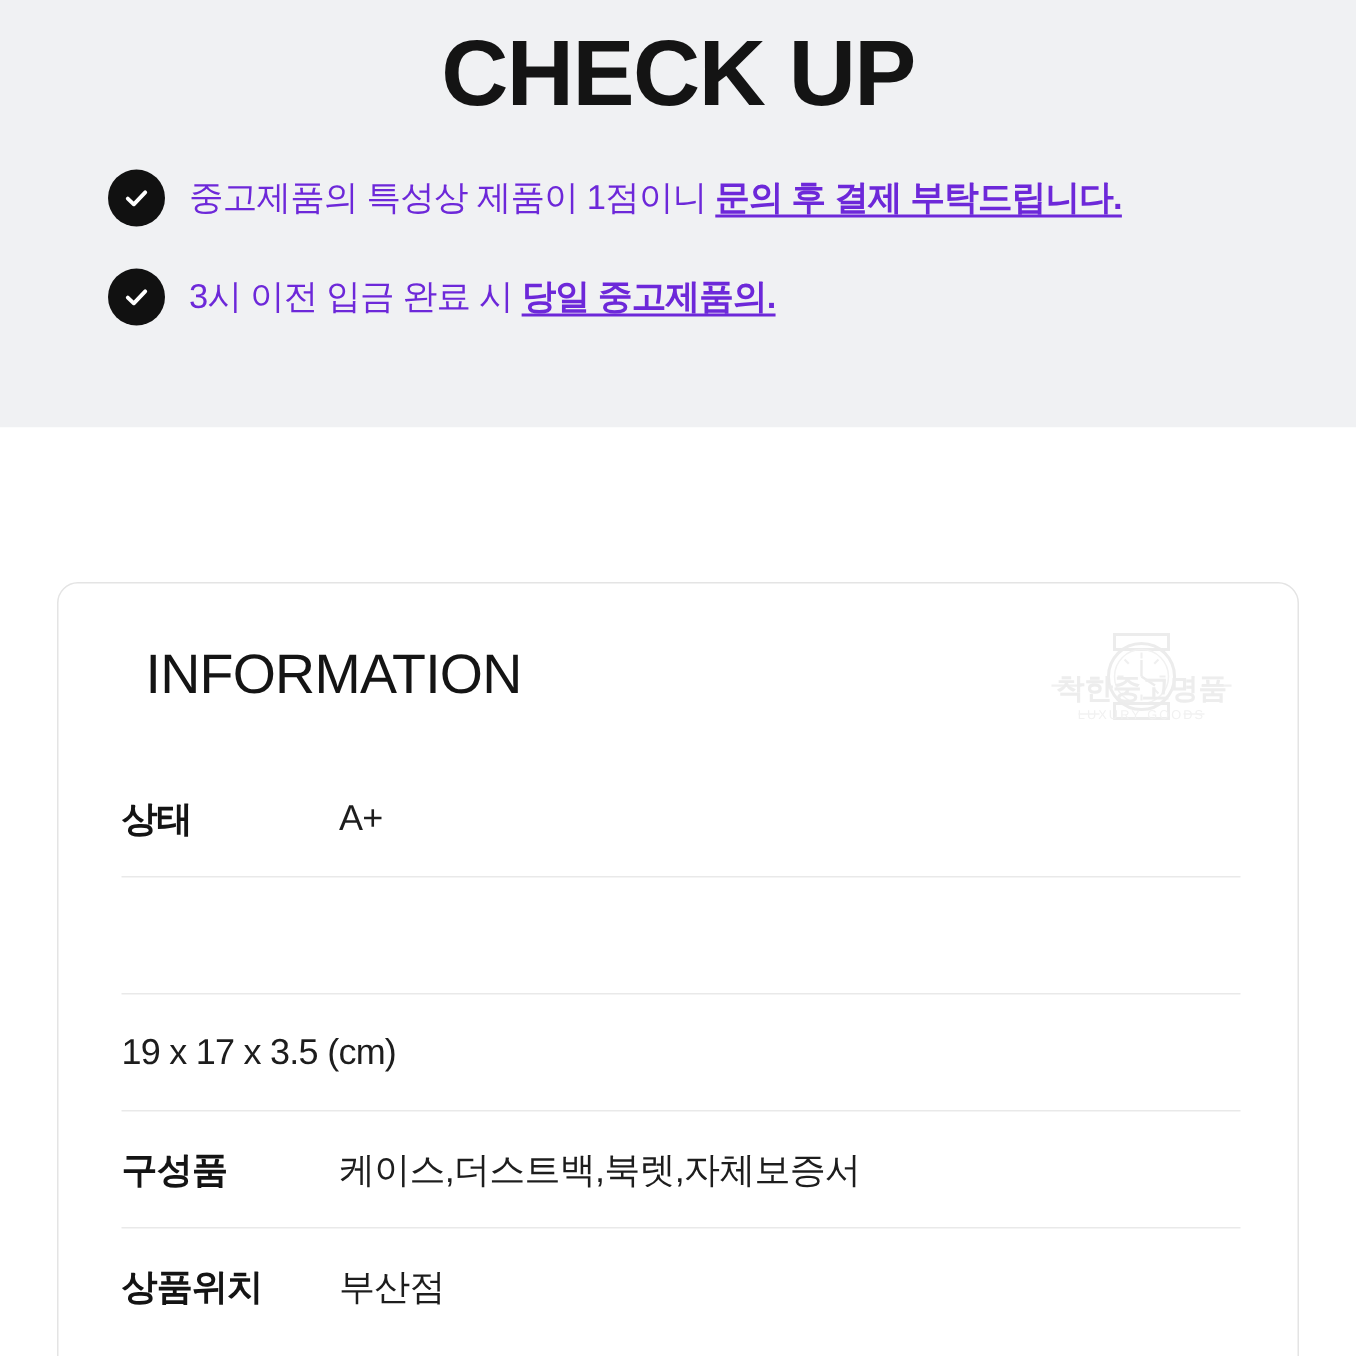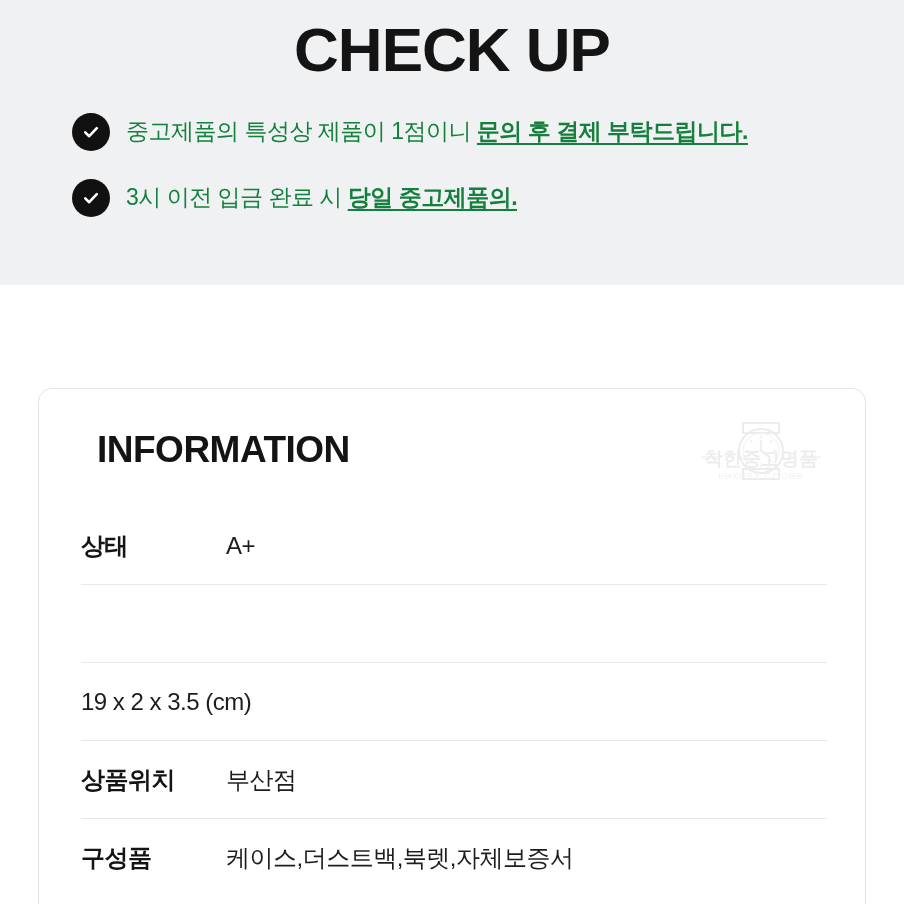--- a/index.html
+++ b/index.html
@@ -61,21 +61,21 @@
     background: #111111;
     display: flex;
     align-items: center;
     justify-content: center;
     margin-right: 16px;
   }
   .check-badge svg { display: block; }
   .check-text {
     font-size: 23px;
     line-height: 1.35;
-    color: #15803d;
+    color: #6d28d9;
     letter-spacing: -0.5px;
     white-space: nowrap;
   }
   .check-text .em {
     font-weight: 700;
     text-decoration: underline;
     text-underline-offset: 4px;
     text-decoration-thickness: 2px;
   }
 
@@ -99,21 +99,21 @@
     box-sizing: border-box;
     border: 1px solid #e4e4e4;
     border-radius: 14px;
     background: #ffffff;
   }
   .info-title {
     position: absolute;
     left: 58px;
     top: 40px;
     font-size: 37px;
-    font-weight: 700;
+    font-weight: 400;
     letter-spacing: -0.5px;
     color: #141414;
   }
 
   
   .wm-logo {
     position: absolute;
     right: 42px;
     top: 28px;
     width: 124px;
@@ -226,27 +226,27 @@
 
     <div class="info-row">
       <div class="info-label">상태</div>
       <div class="info-value">A+</div>
     </div>
 
     <div class="info-row">
     </div>
 
     <div class="info-row">
-      <div class="info-value">19 x 2 x 3.5 (cm)</div>
+      <div class="info-value">19 x 17 x 3.5 (cm)</div>
+    </div>
+
+    <div class="info-row">
+      <div class="info-label">구성품</div>
+      <div class="info-value">케이스,더스트백,북렛,자체보증서</div>
     </div>
 
     <div class="info-row">
       <div class="info-label">상품위치</div>
       <div class="info-value">부산점</div>
     </div>
 
-    <div class="info-row">
-      <div class="info-label">구성품</div>
-      <div class="info-value">케이스,더스트백,북렛,자체보증서</div>
-    </div>
-
   </div>
 </div>
 
 </body></html>

